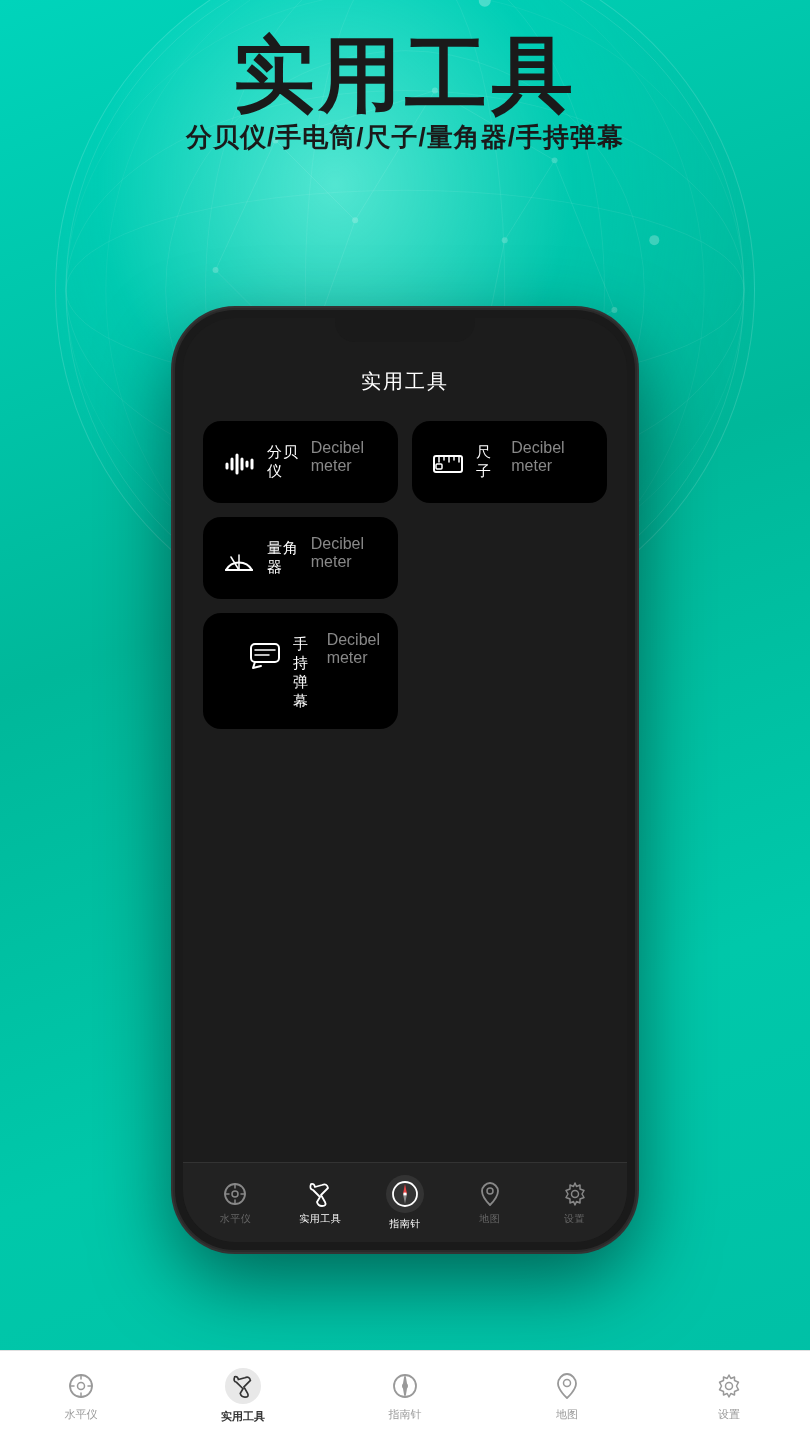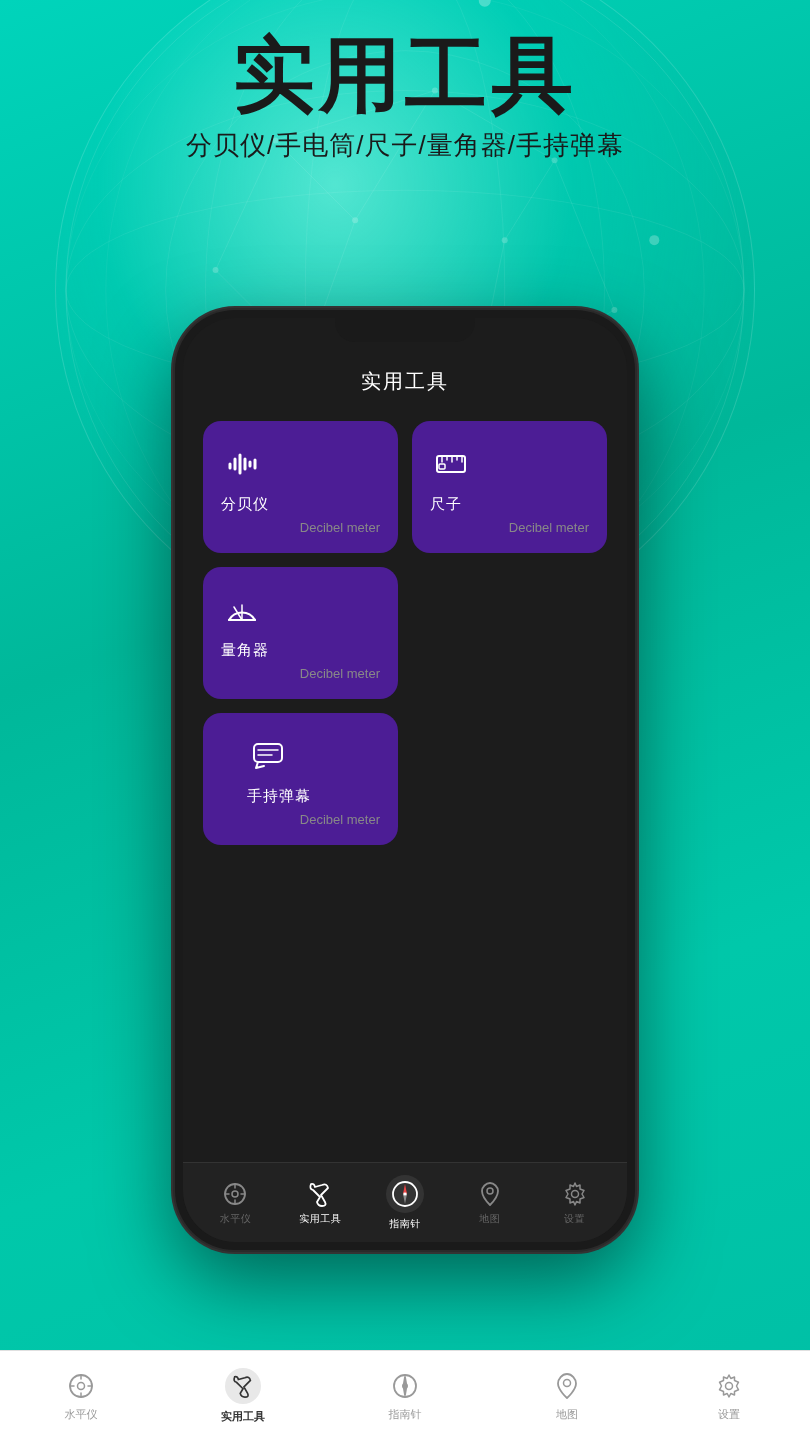--- a/index.html
+++ b/index.html
@@ -50,23 +50,23 @@
     }
     .main-title {
       font-size: 82px;
       font-weight: 900;
       color: #1a1a1a;
       letter-spacing: 4px;
       line-height: 1.1;
     }
     .sub-title {
       font-size: 26px;
-      font-weight: 400;
+      font-weight: 700;
       color: #1a1a1a;
-      margin-top: 8px;
+      margin-top: 0;
       letter-spacing: 1px;
     }
 
     
     .phone-wrapper {
       position: absolute;
       top: 310px;
       left: 50%;
       transform: translateX(-50%);
       width: 460px;
@@ -124,26 +124,26 @@
     
     .tool-grid {
       flex: 1;
       padding: 10px 20px 10px;
       display: grid;
       grid-template-columns: 1fr 1fr;
       gap: 14px;
       align-content: start;
     }
     .tool-card {
-      background: #4c1d95;
+      background: #000000;
       border-radius: 18px;
       padding: 22px 18px 18px;
       cursor: pointer;
       display: flex;
-      flex-direction: column;
+      flex-direction: row;
       gap: 10px;
     }
     .tool-card:last-child {
       grid-column: 1;
       padding-left: 44px;
     }
     .tool-icon {
       width: 42px;
       height: 42px;
       display: flex;
@@ -160,23 +160,22 @@
       stroke-linejoin: round;
     }
     .tool-name-cn {
       color: #ffffff;
       font-size: 15px;
       font-weight: 500;
       letter-spacing: 1px;
     }
     .tool-name-en {
       color: #888888;
-      font-size: 13px;
+      font-size: 16px;
       margin-top: -4px;
-      text-align: right;
     }
 
     
     .bottom-nav {
       height: 80px;
       background: #222222;
       display: flex;
       align-items: center;
       justify-content: space-around;
       padding: 0 10px;

